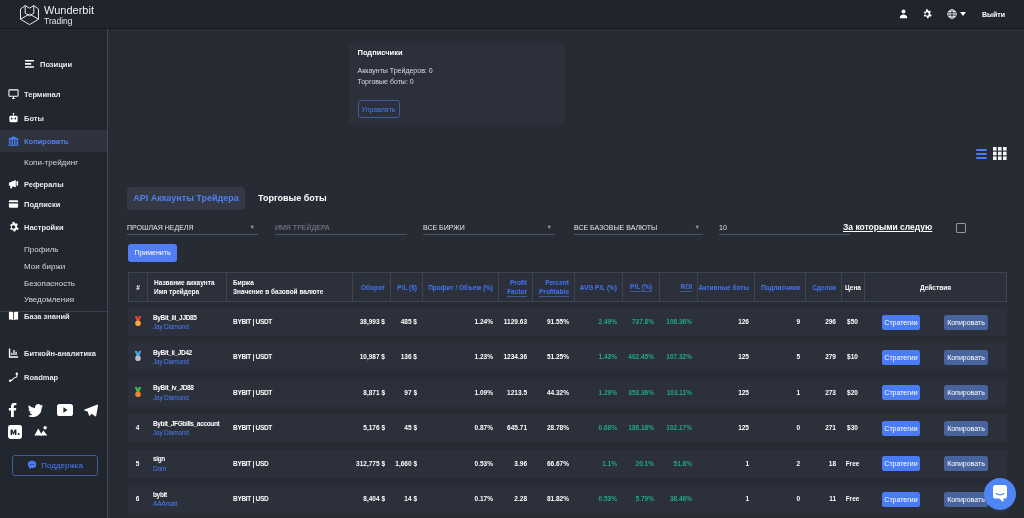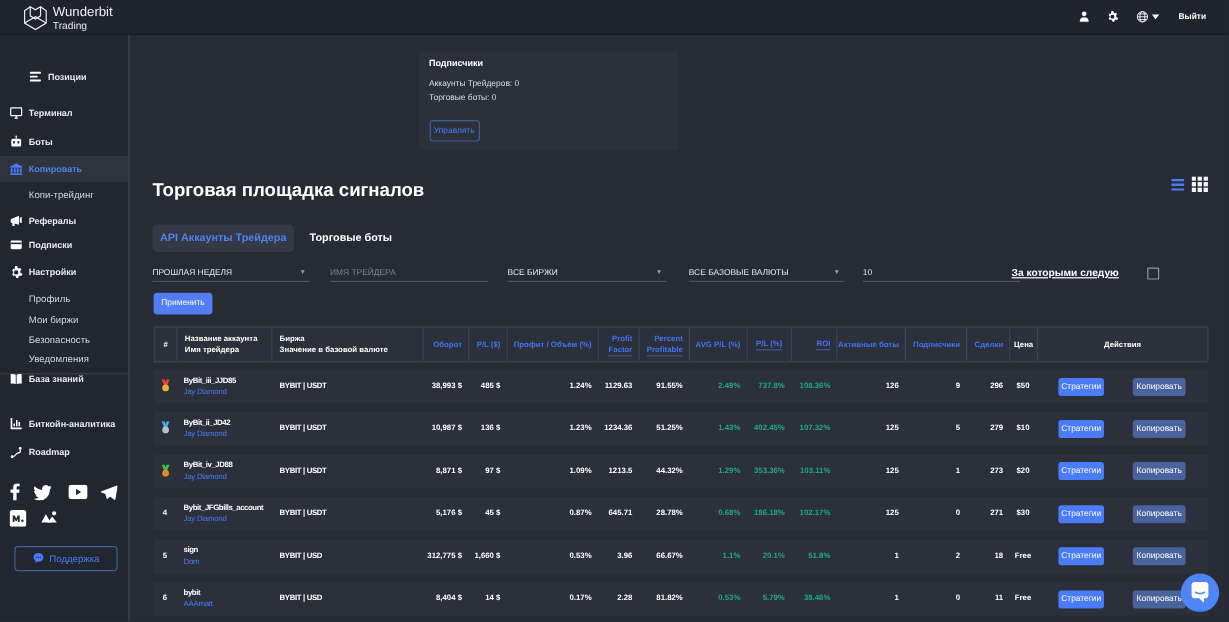--- a/index.html
+++ b/index.html
@@ -44,21 +44,20 @@
 </style>
 </head>
 <body>
 <div class="main" id="main">
   <div class="card" style="left:240.5px; width:216.5px;">
     <h3>Подписчики</h3>
     <p style="top:23.5px;">Аккаунты Трейдеров: 0</p>
     <p style="top:34.5px;">Торговые боты: 0</p>
     <div class="btn-outline" style="left:9px; top:57px; width:42px; height:18px; line-height:17px;">Управлять</div>
   </div>
-  <div class="h1">Торговая площадка сигналов</div>
   <svg style="position:absolute; left:868px; top:120px;" width="11" height="10" viewBox="0 0 11 10" fill="#4a7cf9">
       <rect x="0" y="0" width="11" height="2" rx="1"></rect>
       <rect x="0" y="4" width="11" height="2" rx="1"></rect>
       <rect x="0" y="8" width="11" height="2" rx="1"></rect>
     </svg>
   <svg style="position:absolute; left:885px; top:118px;" width="14" height="13" viewBox="0 0 14 13" fill="#f2f4f7">
       <rect x="0" y="0" width="3.6" height="3.6"></rect>
       <rect x="5" y="0" width="3.6" height="3.6"></rect>
       <rect x="10" y="0" width="3.6" height="3.6"></rect>
       <rect x="0" y="4.7" width="3.6" height="3.6"></rect>

